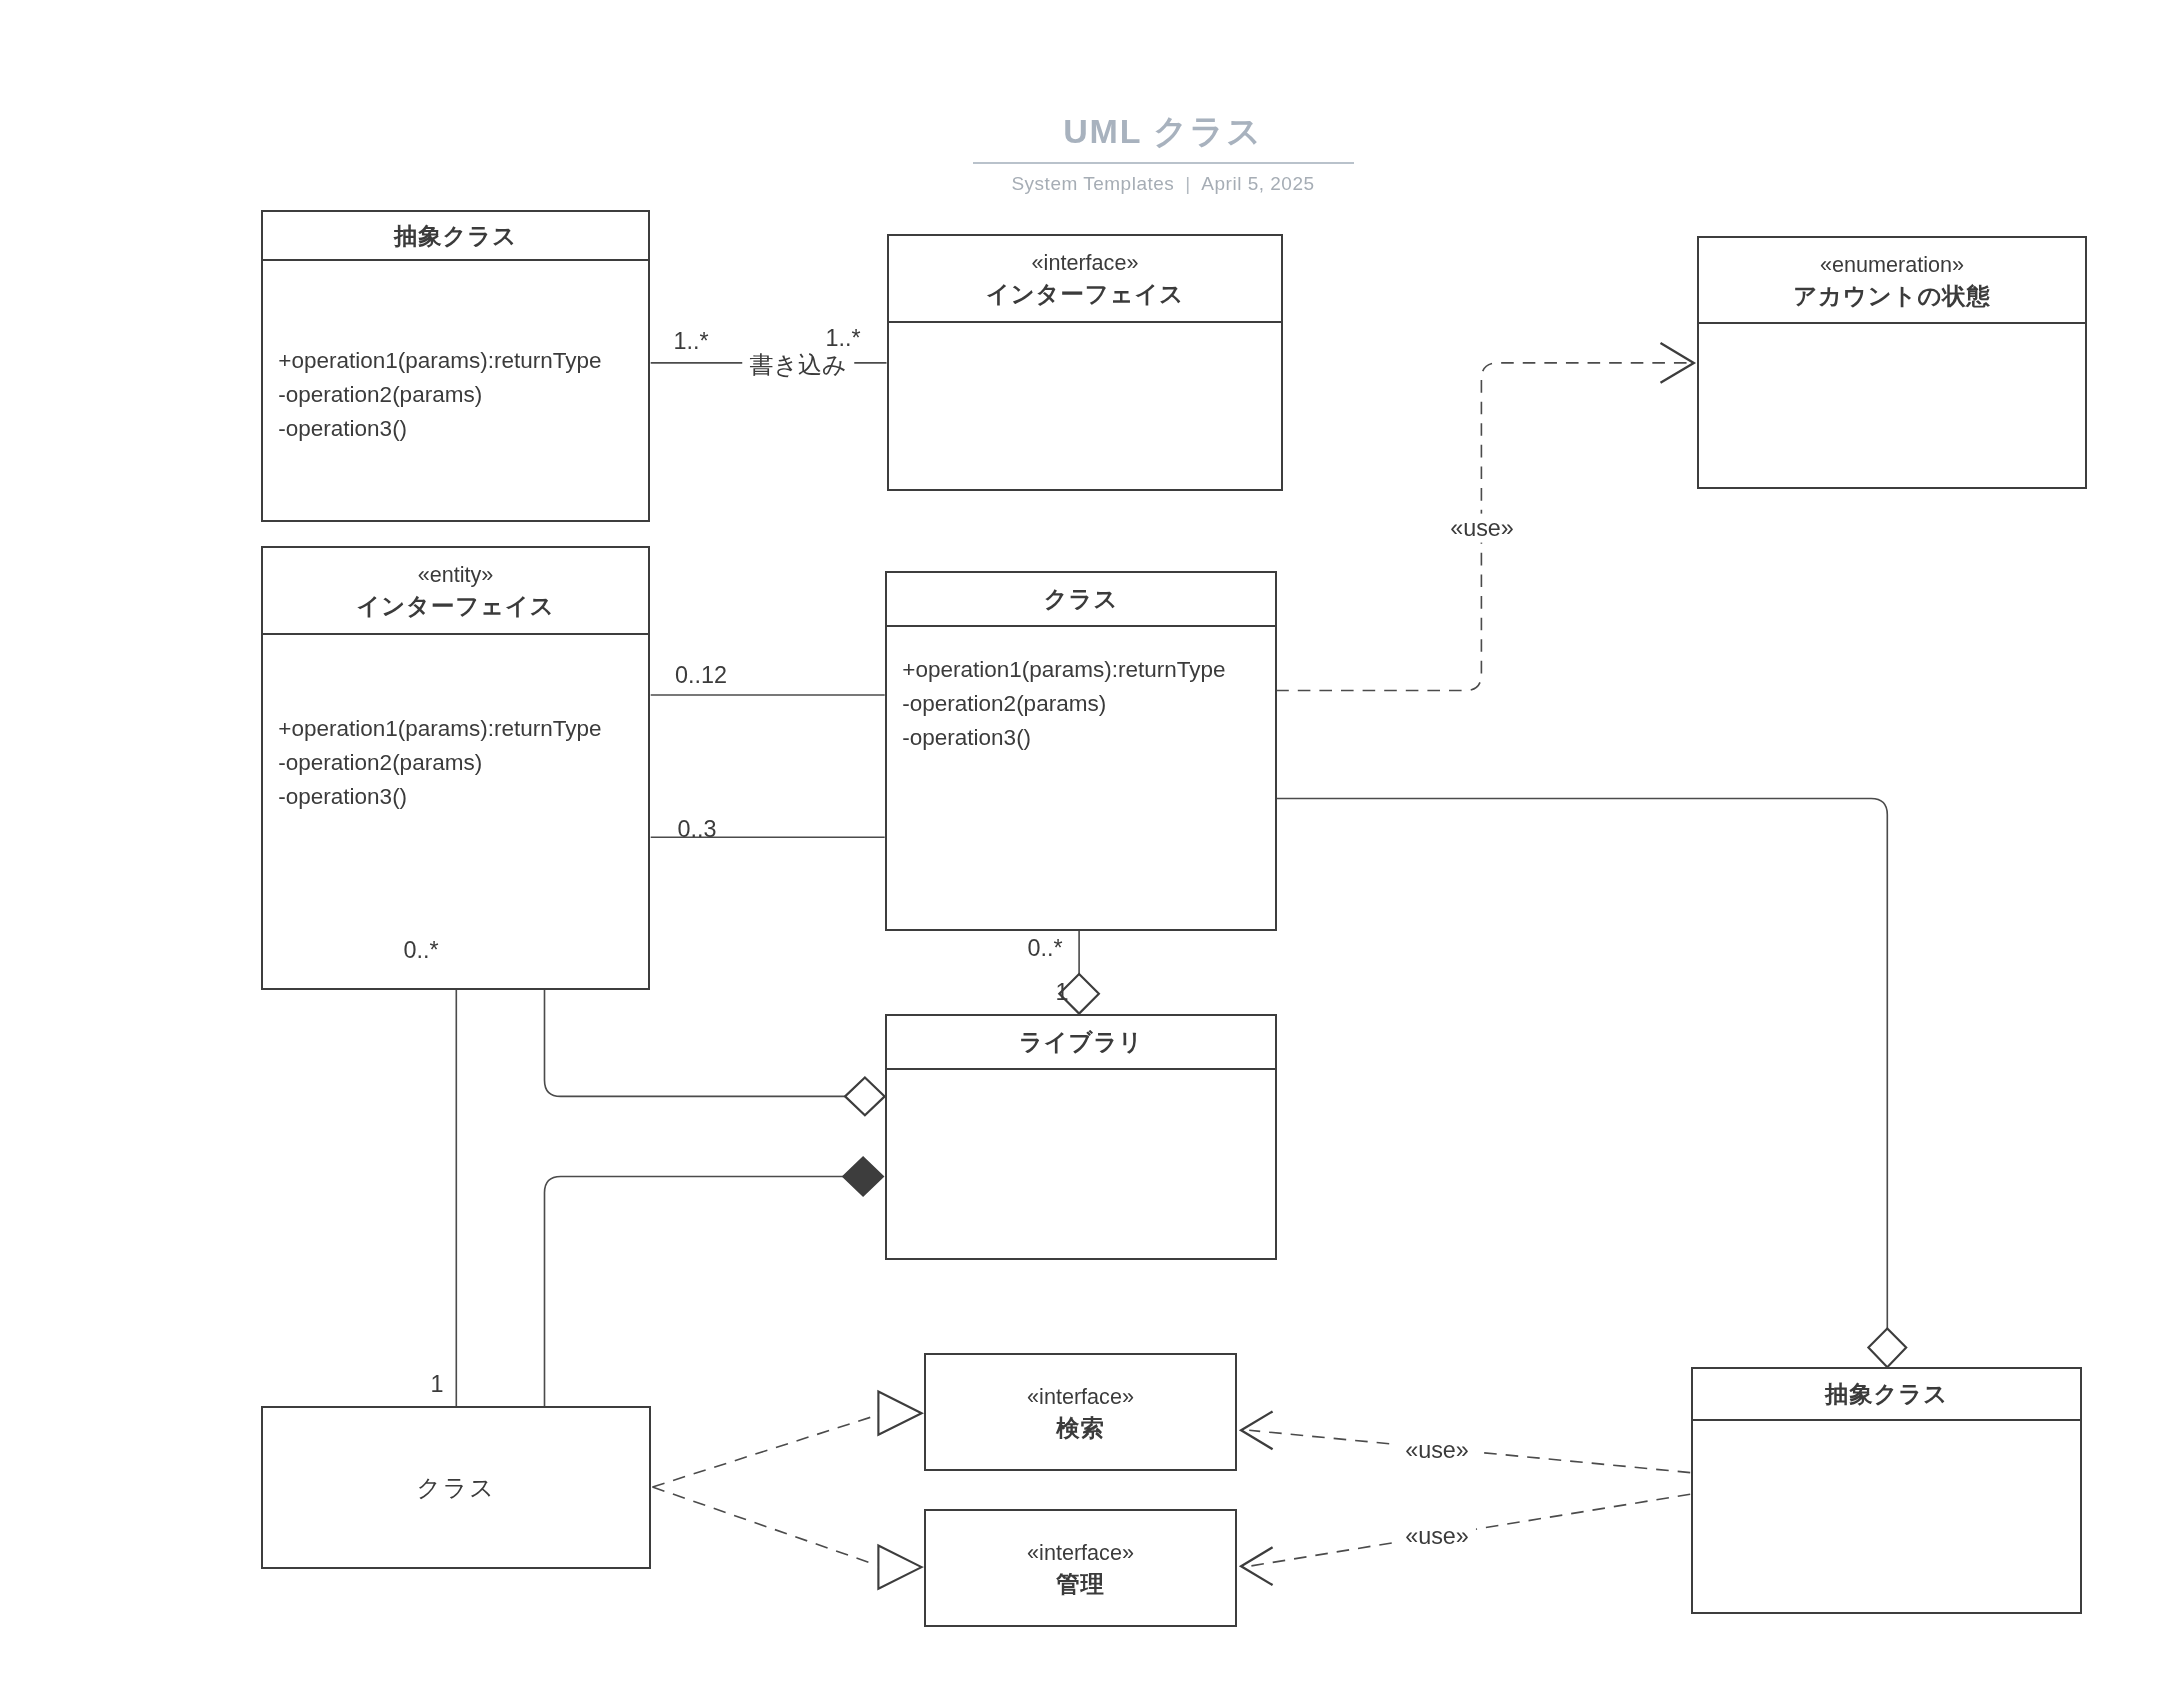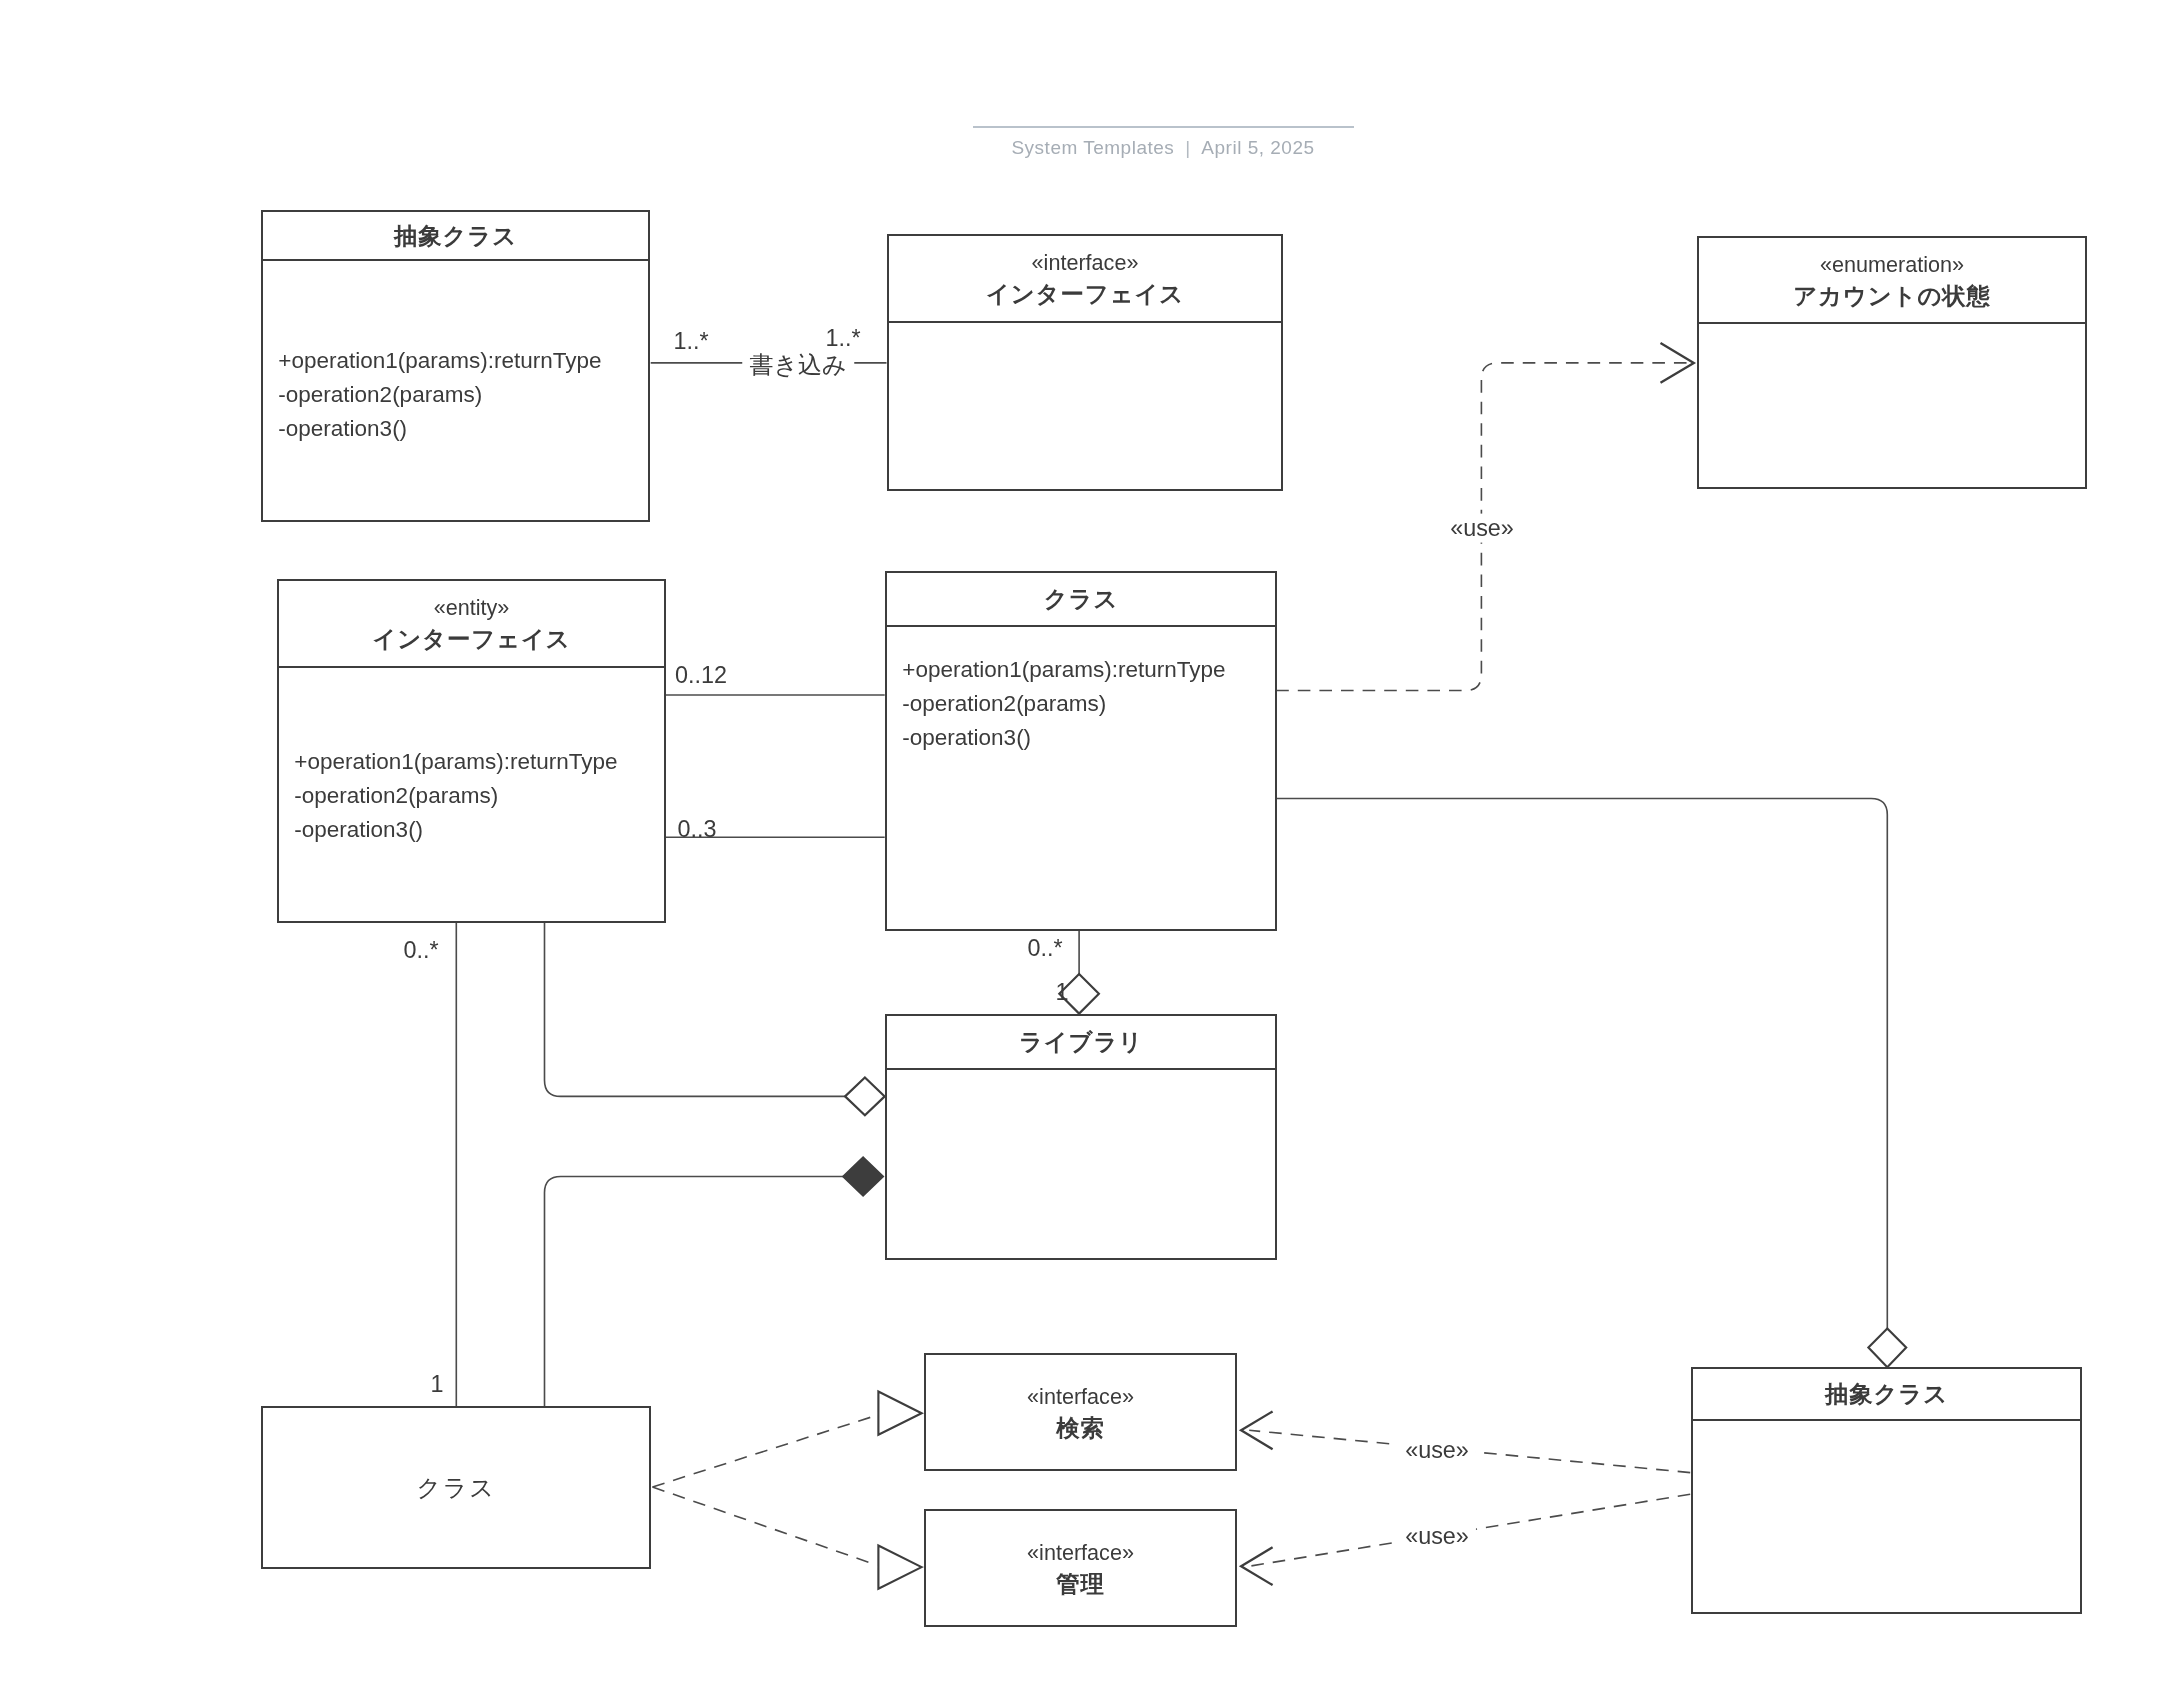--- a/index.html
+++ b/index.html
@@ -32,20 +32,21 @@
   .lbl{position:absolute;transform:translate(-50%,-50%);font-size:23.4px;color:#3b3b3b;white-space:nowrap;z-index:3;line-height:27px;}
   .lbl.onwire{background:#ffffff;padding:0.9px 7.2px;}
   .lbl.jp{font-size:24px;}
 </style>
 </head>
 <body>
 
 <div class="canvas">
 
   <div class="doc-header">
+    <div class="doc-title">UML クラス</div>
     <div class="doc-rule"></div>
     <div class="doc-subtitle">
       <span>System Templates</span><span class="sep">|</span><span>April 5, 2025</span>
     </div>
   </div>
 
   <svg class="wires" width="2160" height="1705" viewBox="0 0 2400 1894">
     
     <line class="wire" x1="723" y1="403" x2="985" y2="403"></line>
     
@@ -99,21 +100,21 @@
     </div>
   </div>
 
   <div class="uml-box" style="left:1697px;top:236px;width:390px;height:253px;">
     <div class="head" style="height:86px;">
       <div class="stereotype">«enumeration»</div>
       <div class="box-title">アカウントの状態</div>
     </div>
   </div>
 
-  <div class="uml-box" style="left:261px;top:579px;width:389px;height:344px;margin-left:16px;">
+  <div class="uml-box" style="left:261px;top:546px;width:389px;height:444px;">
     <div class="head" style="height:87px;">
       <div class="stereotype">«entity»</div>
       <div class="box-title">インターフェイス</div>
     </div>
     <div class="compartment" style="padding-top:77px;">
       <div class="member">+operation1(params):returnType</div>
       <div class="member">-operation2(params)</div>
       <div class="member">-operation3()</div>
     </div>
   </div>

